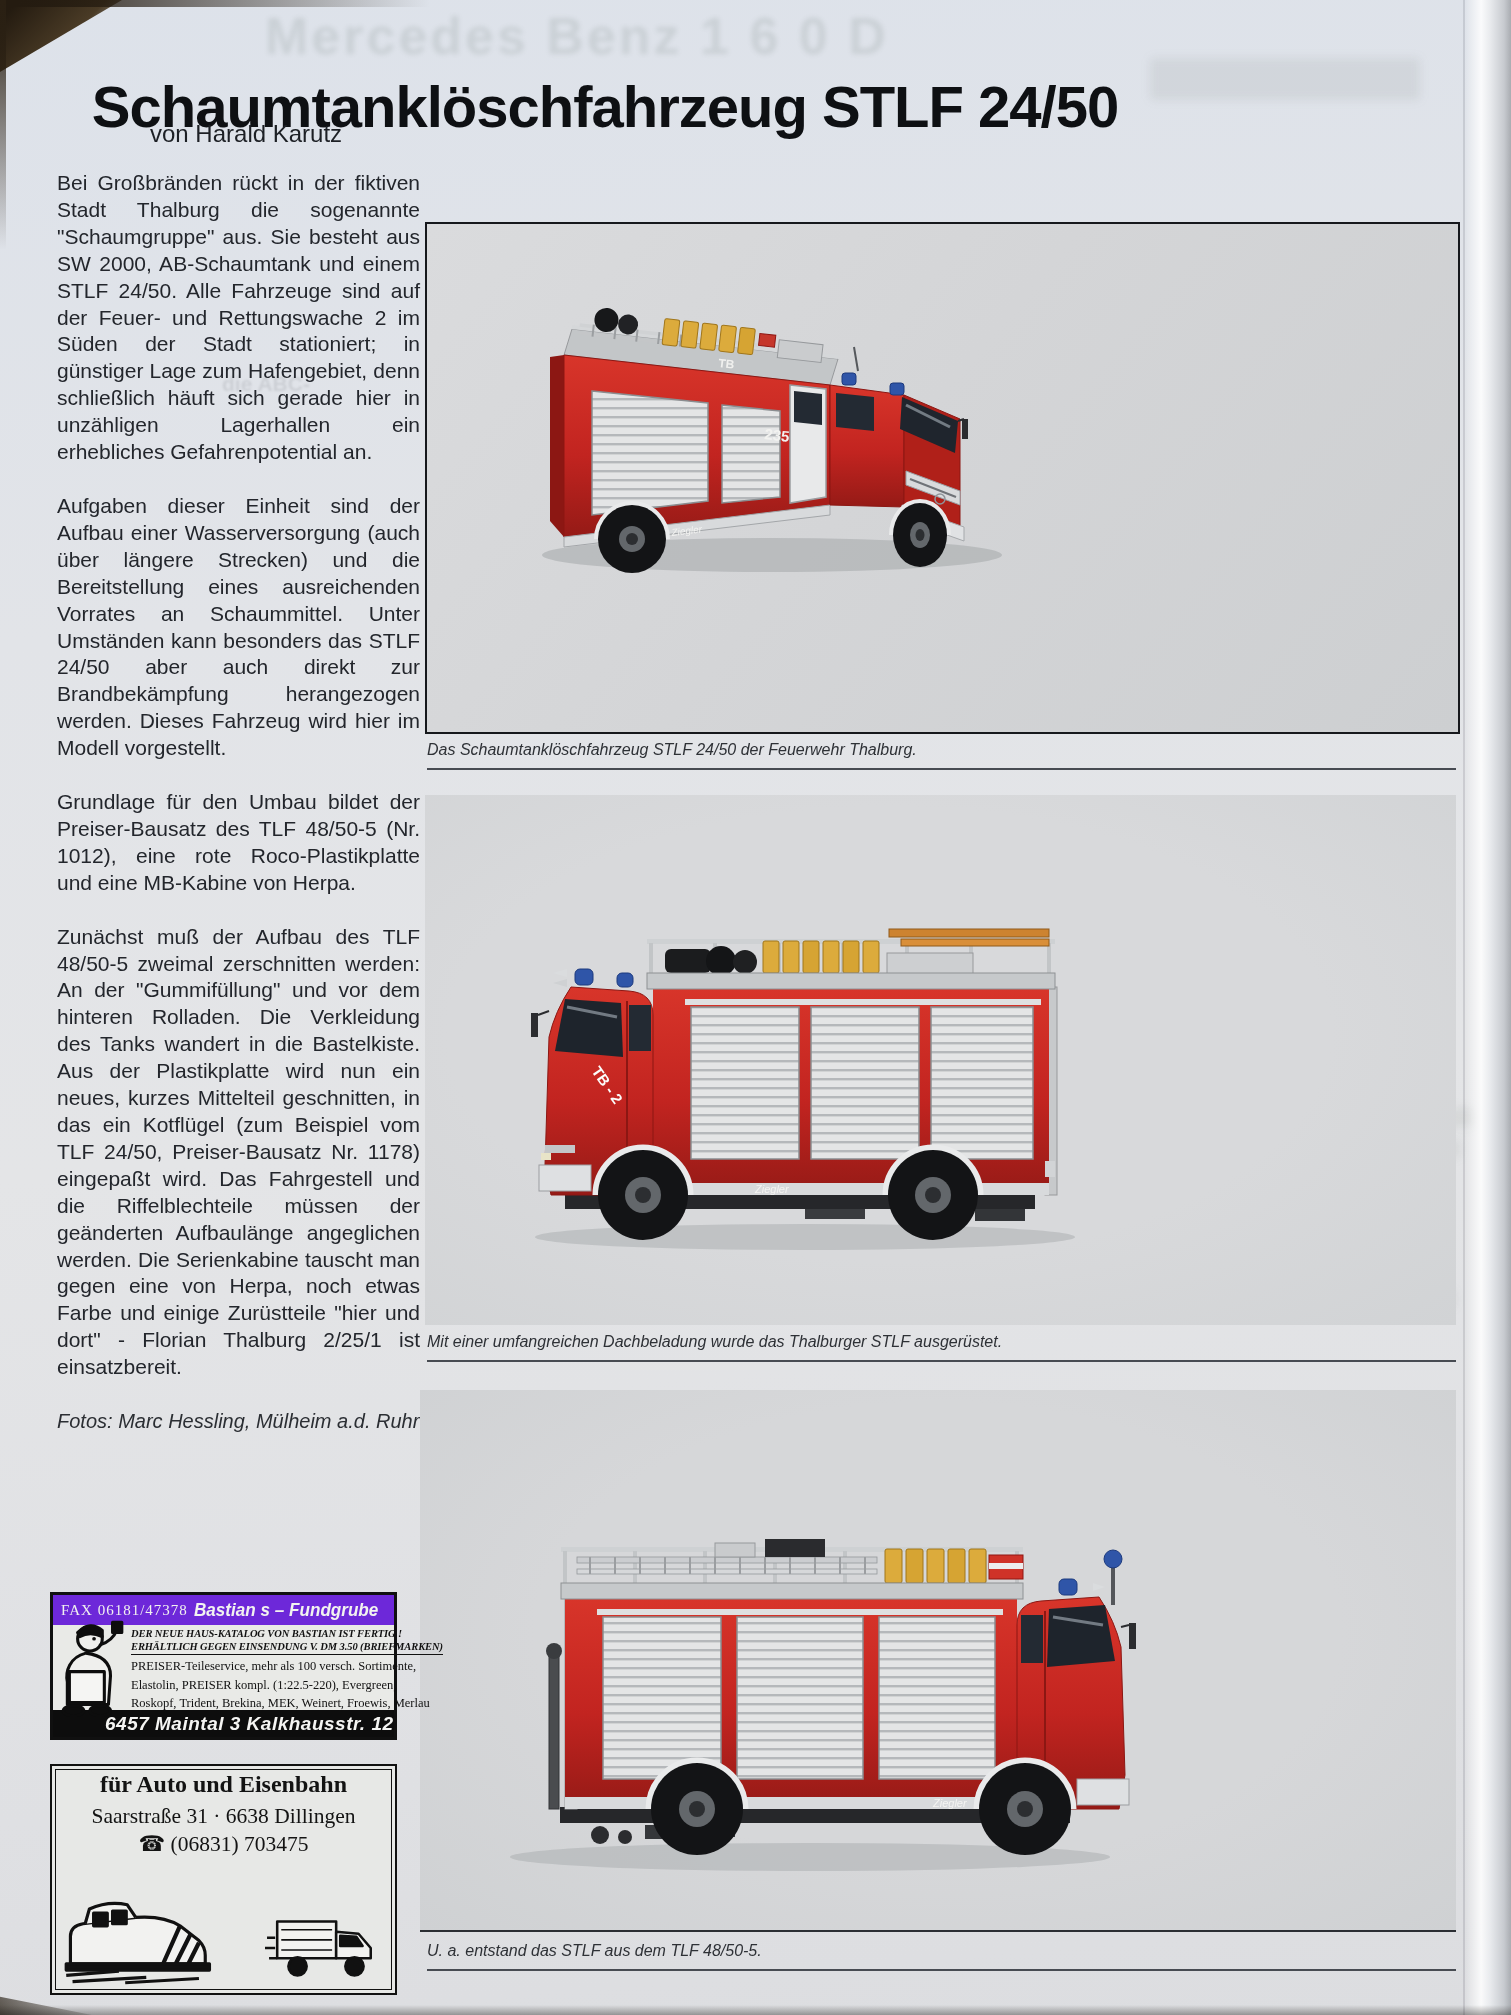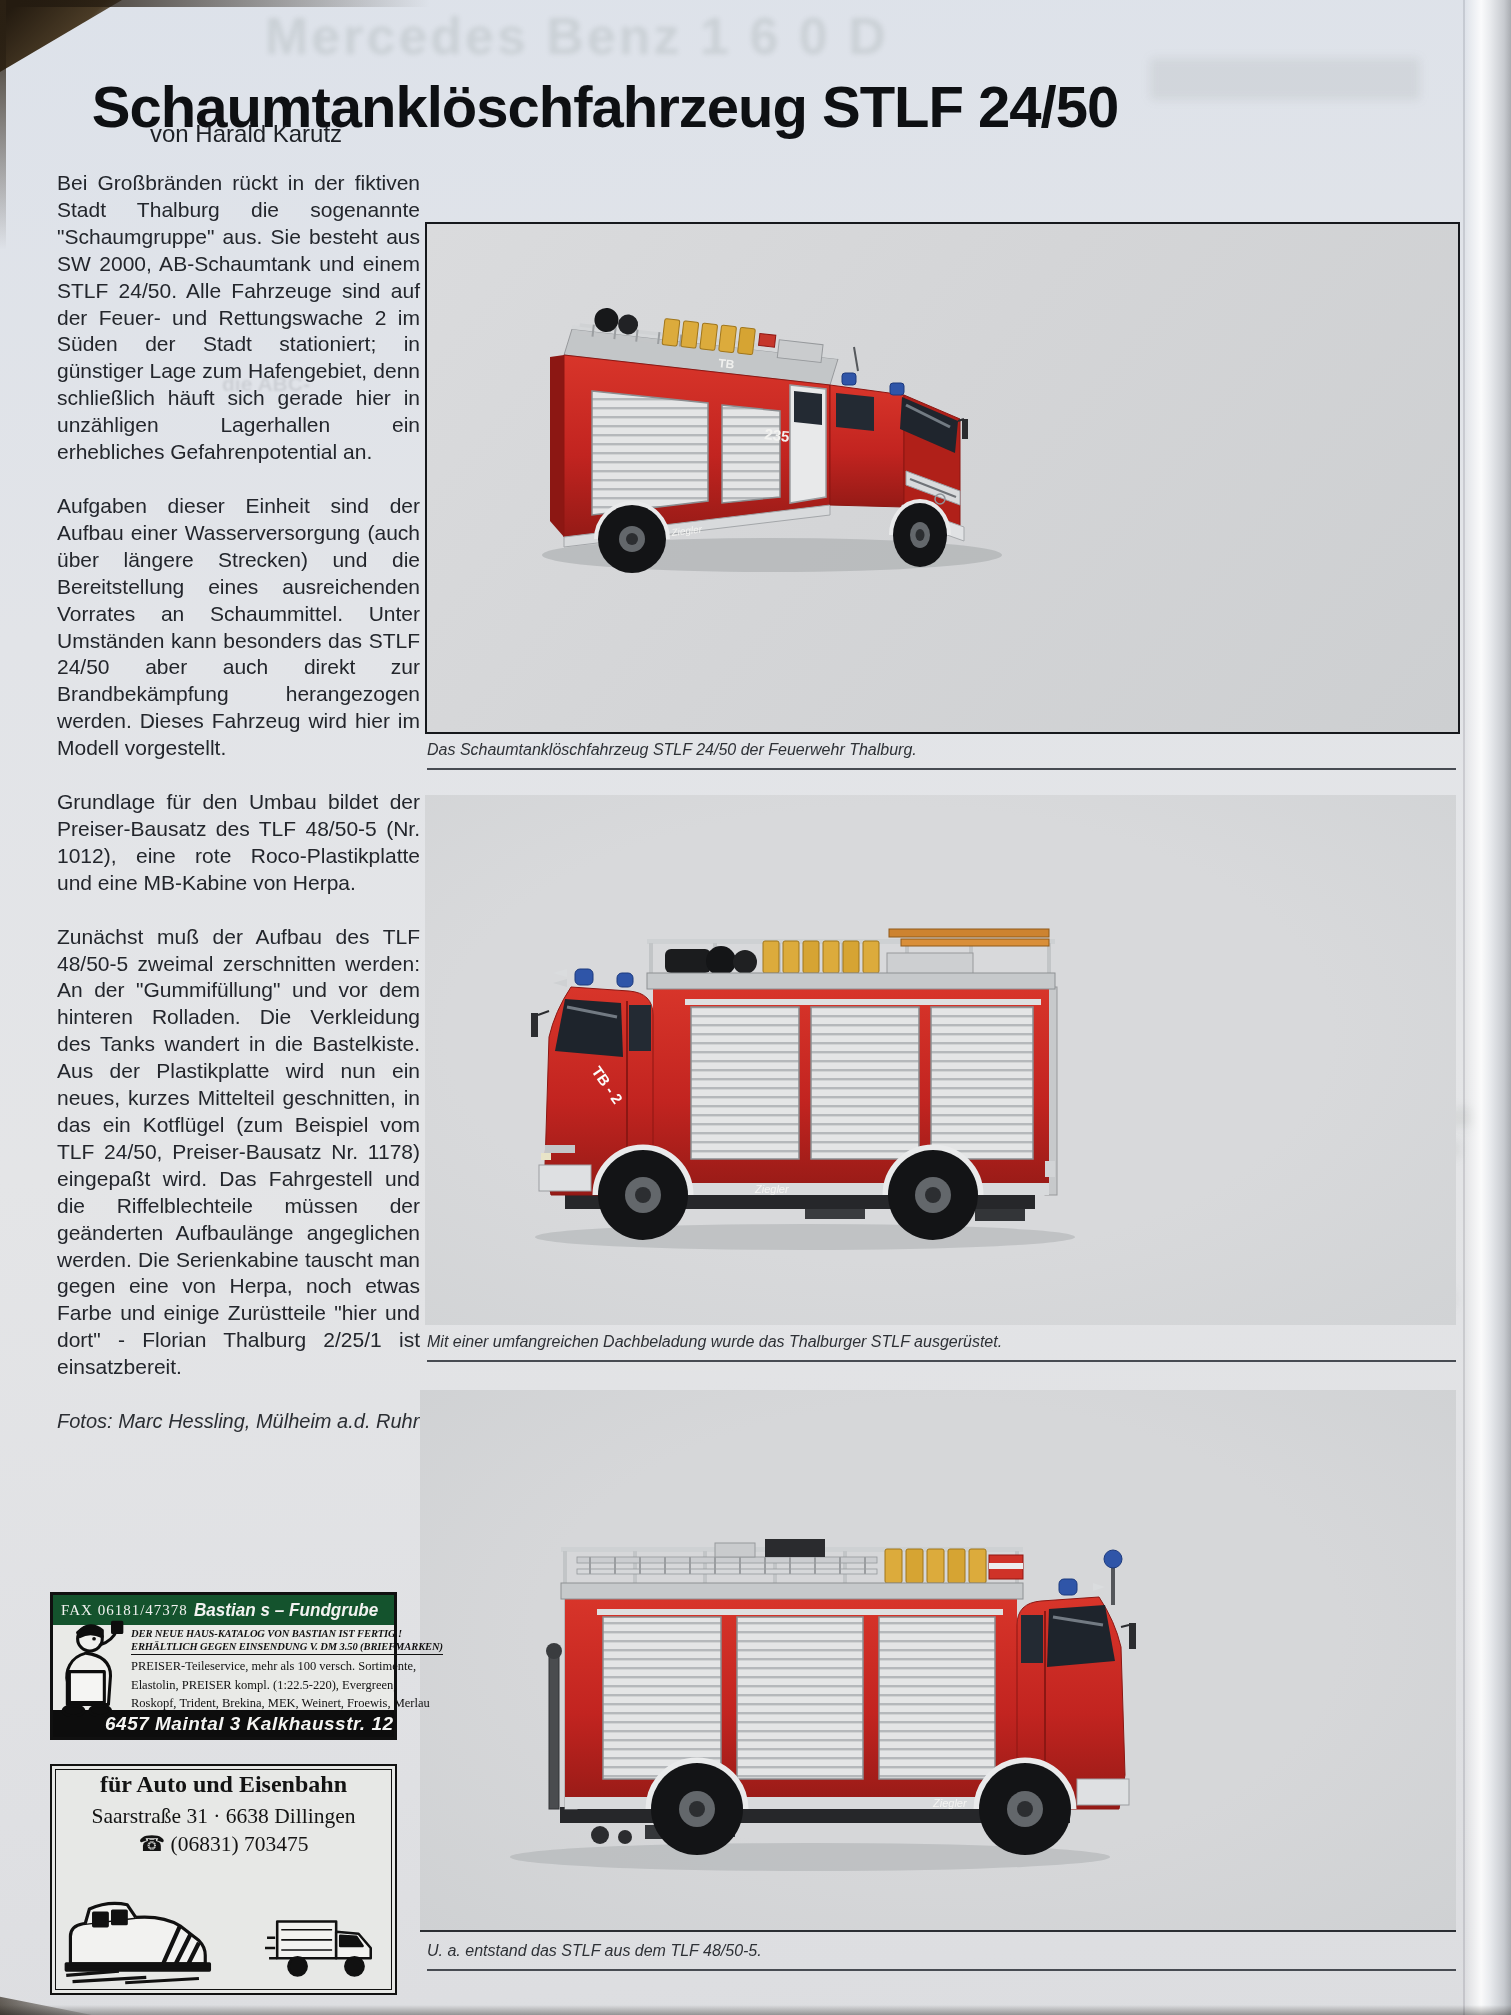--- a/index.html
+++ b/index.html
@@ -65,21 +65,21 @@
 
   .caption{position:absolute;font-style:italic;font-size:16px;color:#2e3136;
     padding-bottom:9px;border-bottom:2px solid #474b52;}
   .cap1{left:427px;top:741px;width:1029px;}
   .cap2{left:427px;top:1333px;width:1029px;}
   .cap3{left:427px;top:1942px;width:1029px;}
 
   
   .ad1{position:absolute;left:50px;top:1592px;width:347px;height:148px;
     border:3px solid #101010;background:#e9eae7;box-sizing:border-box;}
-  .ad1-top{height:30px;background:#14532d;color:#f2f2f0;display:flex;align-items:center;overflow:hidden;}
+  .ad1-top{height:30px;background:#6d28d9;color:#f2f2f0;display:flex;align-items:center;overflow:hidden;}
   .ad1-fax{font-family:"Liberation Serif","DejaVu Serif",serif;font-size:15px;padding:0 6px 0 8px;letter-spacing:1px;white-space:nowrap;}
   .ad1-name{font-style:italic;font-weight:bold;font-size:19px;white-space:nowrap;transform:scaleX(.9);transform-origin:left center;}
   .ad1-mid{position:relative;height:85px;}
   .mascot{position:absolute;left:2px;top:-8px;width:74px;height:100px;}
   .ad1-lines{margin-left:78px;padding-top:3px;text-align:center;color:#111;}
   .cat{font-family:"Liberation Serif","DejaVu Serif",serif;font-style:italic;font-weight:bold;
     font-size:10.5px;line-height:12.5px;letter-spacing:-.1px;white-space:nowrap;}
   .cat-u{border-bottom:1.5px solid #111;display:inline-block;padding-bottom:1px;}
   .preiser{font-family:"Liberation Serif","DejaVu Serif",serif;font-size:12.5px;line-height:14.5px;margin-top:4px;white-space:nowrap;}
   .ad1-bot{height:27px;background:#0d0d0d;color:#f5f5f3;font-style:italic;font-weight:bold;

